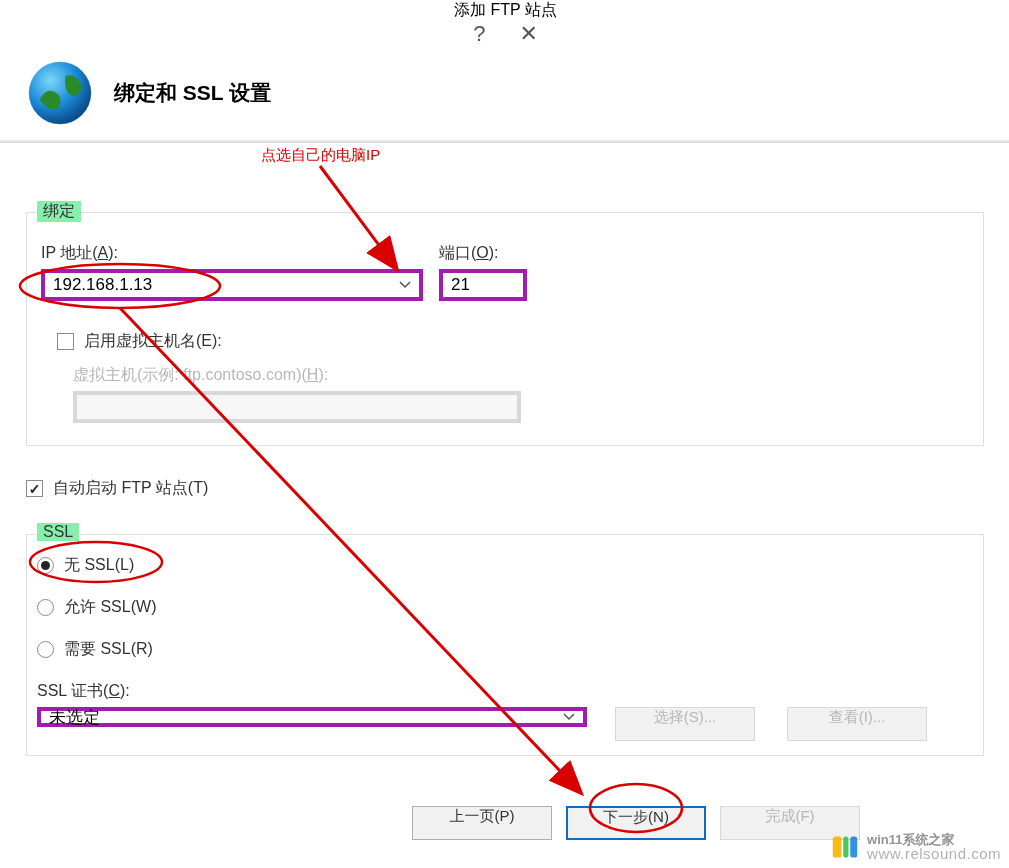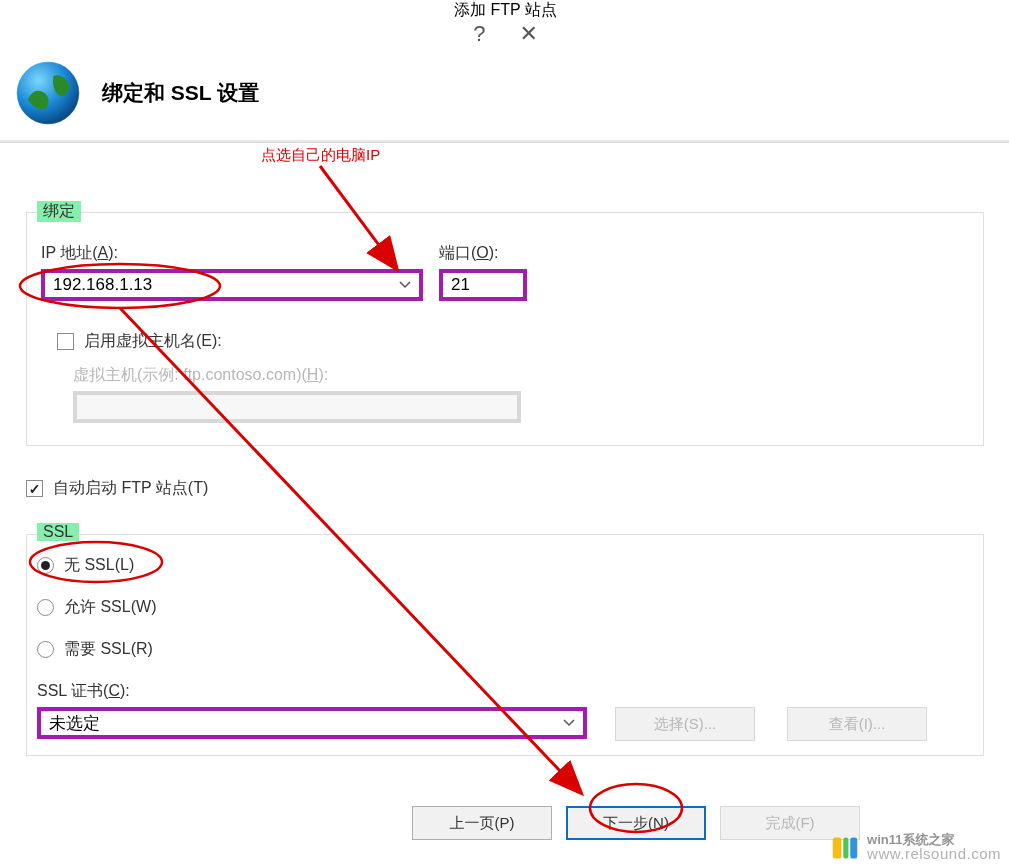--- a/index.html
+++ b/index.html
@@ -36,21 +36,21 @@
   .titlebar .actions span { cursor: pointer; }
 
   .header {
     position: absolute;
     left: 0; top: 46px;
     width: 1009px;
     height: 94px;
     display: flex;
     align-items: center;
     gap: 20px;
-    padding-left: 14px;
+    padding-left: 26px;
     box-sizing: border-box;
   }
   .globe {
     width: 68px;
     height: 68px;
   }
   .header h1 {
     font-size: 21px;
     font-weight: 700;
     margin: 0;
@@ -189,21 +189,21 @@
   }
 
   .btn {
     position: absolute;
     width: 140px;
     height: 34px;
     border: 1px solid #aeaeae;
     background: #f1f1f1;
     box-sizing: border-box;
     display: flex;
-    align-items: center;
+    align-items: flex-start;
     justify-content: center;
     font-size: 15px;
     color: #333;
     cursor: pointer;
   }
   .btn.disabled {
     color: #b7b7b7;
     border-color: #d8d8d8;
     cursor: default;
   }
@@ -218,21 +218,21 @@
     top: 800px;
     width: 1009px;
     height: 68px;
   }
 
   .watermark {
     position: absolute;
     right: 8px;
     bottom: 6px;
     display: flex;
-    align-items: flex-end;
+    align-items: center;
     gap: 8px;
     opacity: 0.9;
   }
   .watermark .logo {
     width: 28px;
     height: 28px;
   }
   .watermark .txt {
     display: flex;
     flex-direction: column;
@@ -337,21 +337,21 @@
   <div class="radio" style="left:10px; top:104px;">
     <span class="dot"></span>
     <span>
       <span>需要 SSL(</span><span class="ul">R</span><span>)</span>
     </span>
   </div>
 
   <div class="label" style="left:10px; top:146px;">
     <span>SSL 证书(</span><span class="ul">C</span><span>):</span>
   </div>
-  <div class="combo" style="left:10px; top:172px; width:550px; height:32px;">
+  <div class="combo" style="left:10px; top:172px; width:550px; height:20px;">
     <span>未选定</span>
     <span class="chev">
       <svg width="12" height="8" viewBox="0 0 12 8">
           <path d="M1 1 L6 6 L11 1" fill="none" stroke="#555" stroke-width="1.5"></path>
         </svg>
     </span>
   </div>
 
   <div class="btn disabled" style="left:588px; top:172px;">
     <span><span>选择(</span><span class="ul">S</span><span>)...</span></span>

